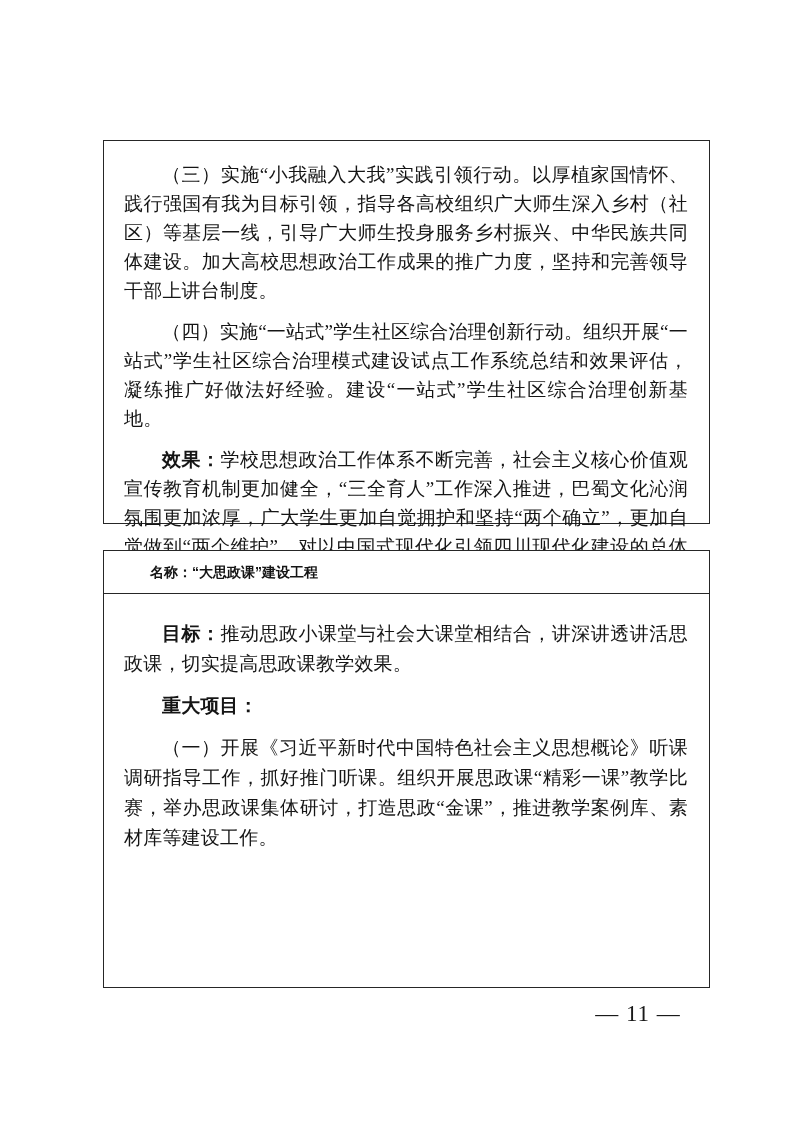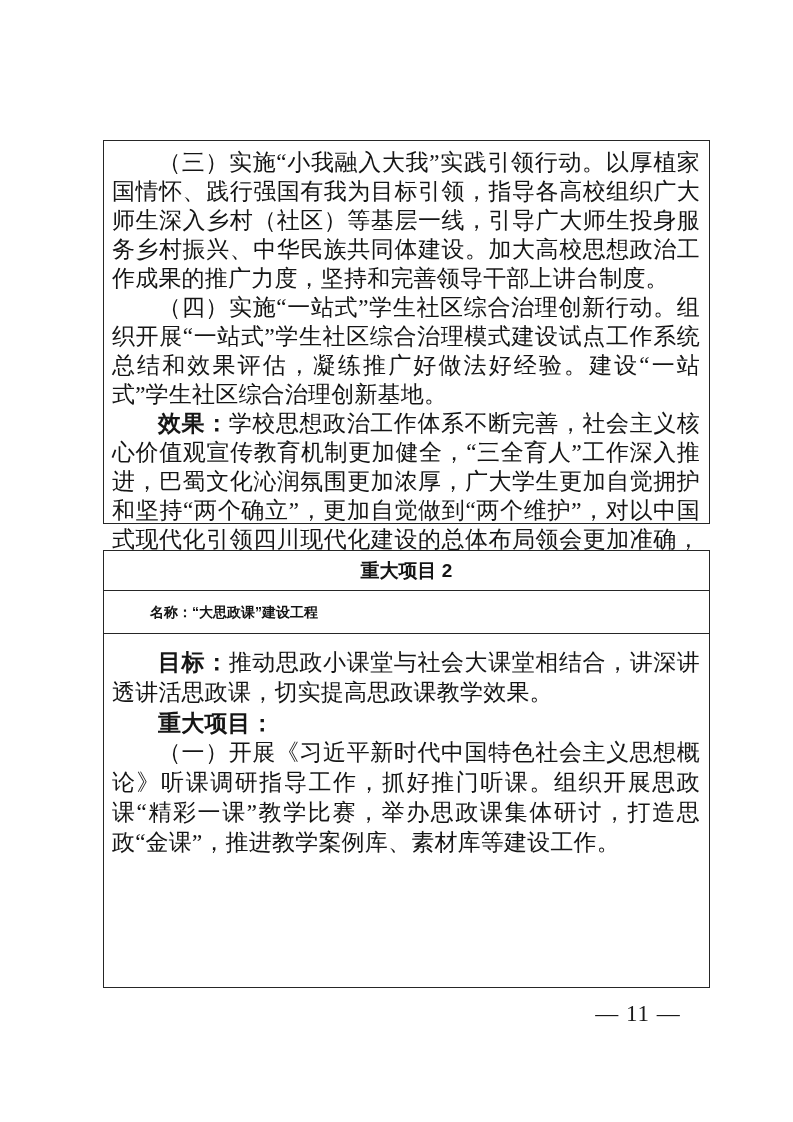--- a/index.html
+++ b/index.html
@@ -22,22 +22,22 @@
     top: 140px;
     height: 384px;
     padding: 7px 9px 0 8px;
   }
   #box2 {
     top: 550px;
     height: 438px;
     padding: 0;
   }
   .para {
-    margin: 0;
-    font-size: 23px;
+    margin: 12px;
+    font-size: 19px;
     line-height: 29px;
     text-align: justify;
     text-indent: 2em;
     letter-spacing: 0.2px;
   }
   .hei {
     font-family: "Liberation Sans", "DejaVu Sans", sans-serif;
     font-weight: bold;
   }
   .row-header {
@@ -81,23 +81,20 @@
     </p>
     <p class="para">
       <span>（四）实施“一站式”学生社区综合治理创新行动。组织开展“一站式”学生社区综合治理模式建设试点工作系统总结和效果评估，凝练推广好做法好经验。建设“一站式”学生社区综合治理创新基地。</span>
     </p>
     <p class="para">
       <strong class="hei">效果：</strong><span>学校思想政治工作体系不断完善，社会主义核心价值观宣传教育机制更加健全，“三全育人”工作深入推进，巴蜀文化沁润氛围更加浓厚，广大学生更加自觉拥护和坚持“两个确立”，更加自觉做到“两个维护”，对以中国式现代化引领四川现代化建设的总体布局领会更加准确，文化自信不断增强、精神面貌更加奋发昂扬。</span>
     </p>
   </section>
 
   <section id="box2" class="doc-box">
-    <div class="row-header">
-      <span class="hei">重大项目 2</span>
-    </div>
     <div class="row-name">
       <span class="hei">名称：</span><span class="hei">“大思政课”建设工程</span>
     </div>
     <div class="row-body">
       <p class="para">
         <strong class="hei">目标：</strong><span>推动思政小课堂与社会大课堂相结合，讲深讲透讲活思政课，切实提高思政课教学效果。</span>
       </p>
       <p class="para hei">重大项目：</p>
       <p class="para">
         <span>（一）开展《习近平新时代中国特色社会主义思想概论》听课调研指导工作，抓好推门听课。组织开展思政课“精彩一课”教学比赛，举办思政课集体研讨，打造思政“金课”，推进教学案例库、素材库等建设工作。</span>

